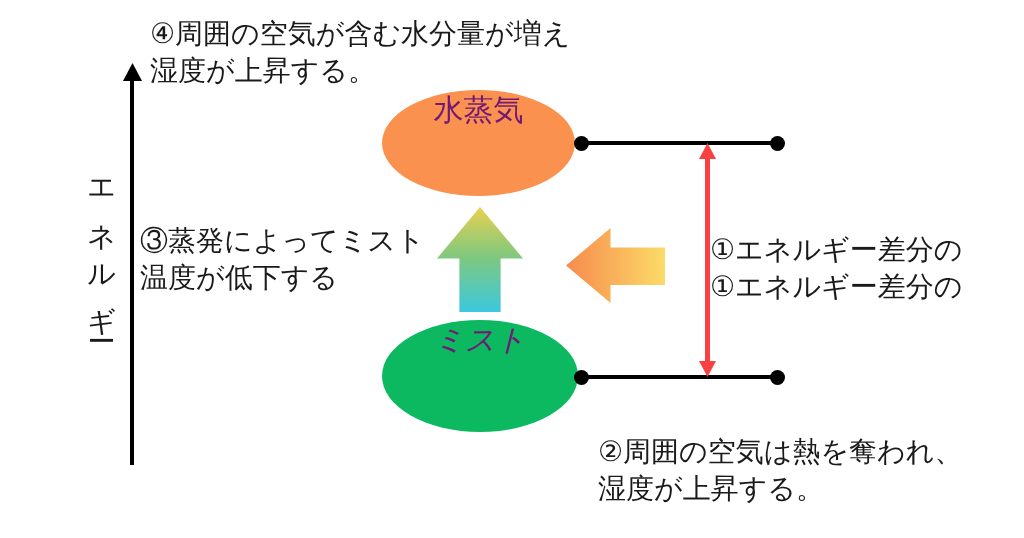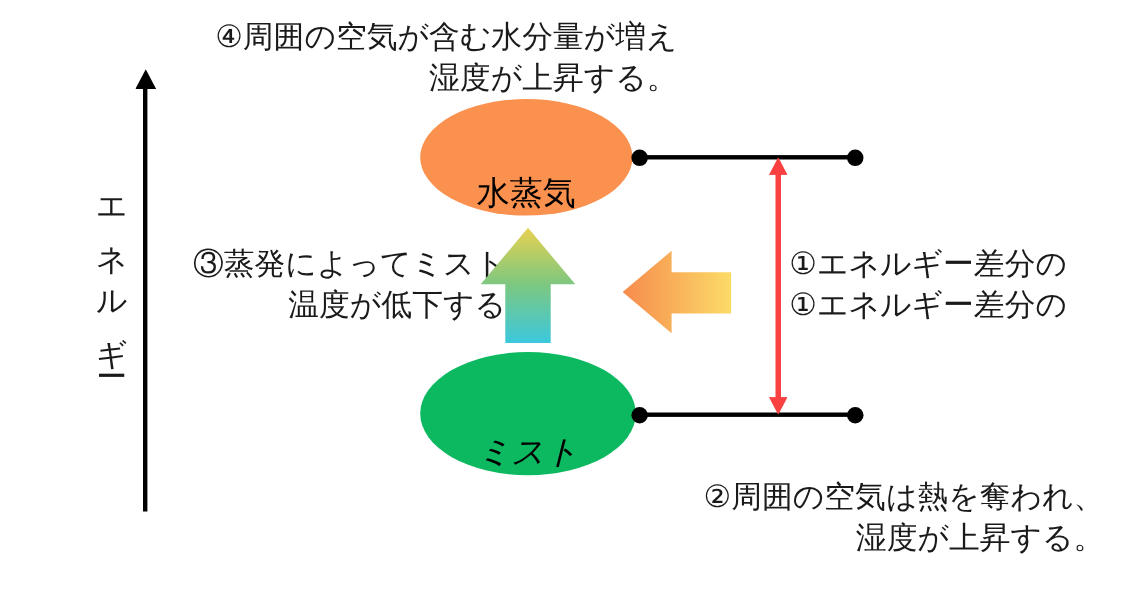--- a/index.html
+++ b/index.html
@@ -38,24 +38,24 @@
     font-size: 28px;
     letter-spacing: 9px;
     color: var(--text, #1a1a1a);
     white-space: nowrap;
   }
   
   .ellipse {
     position: absolute;
     border-radius: 50%;
     display: flex;
-    align-items: flex-end;
+    align-items: flex-start;
     justify-content: center;
     font-size: 30px;
-    color: #000000;
+    color: #701a75;
   }
   .ellipse.vapor {
     left: 382px; top: 90px;
     width: 193px; height: 106px;
     background: var(--vapor-fill, #FA914E);
   }
   .ellipse.mist {
     left: 382px; top: 320px;
     width: 196px; height: 112px;
     background: var(--mist-fill, #0CB961);
@@ -115,28 +115,28 @@
   }
   .red-head.down {
     left: 699px; top: 361px;
     clip-path: polygon(0% 0%, 100% 0%, 50% 100%);
   }
   
   .note {
     position: absolute;
     font-size: 28px;
     line-height: 37px;
-    text-align: right;
+    text-align: left;
     color: var(--text, #1a1a1a);
     white-space: nowrap;
   }
   .note-humidity    { left: 150px; top: 15px;  width: 466px; }
   .note-evaporation { left: 140px; top: 222px; width: 320px; font-family: Liberation Serif, serif; }
-  .note-energy-diff { left: 710px; top: 221px; width: 260px; }
-  .note-cooling     { left: 624px; top: 433px; width: 380px; }
+  .note-energy-diff { left: 710px; top: 231px; width: 260px; }
+  .note-cooling     { left: 598px; top: 433px; width: 380px; }
 </style>
 </head>
 <body>
 
 <div class="canvas">
 
   <div class="axis-head"></div>
   <div class="axis-line"></div>
   <div class="axis-label">エネルギー</div>
 

